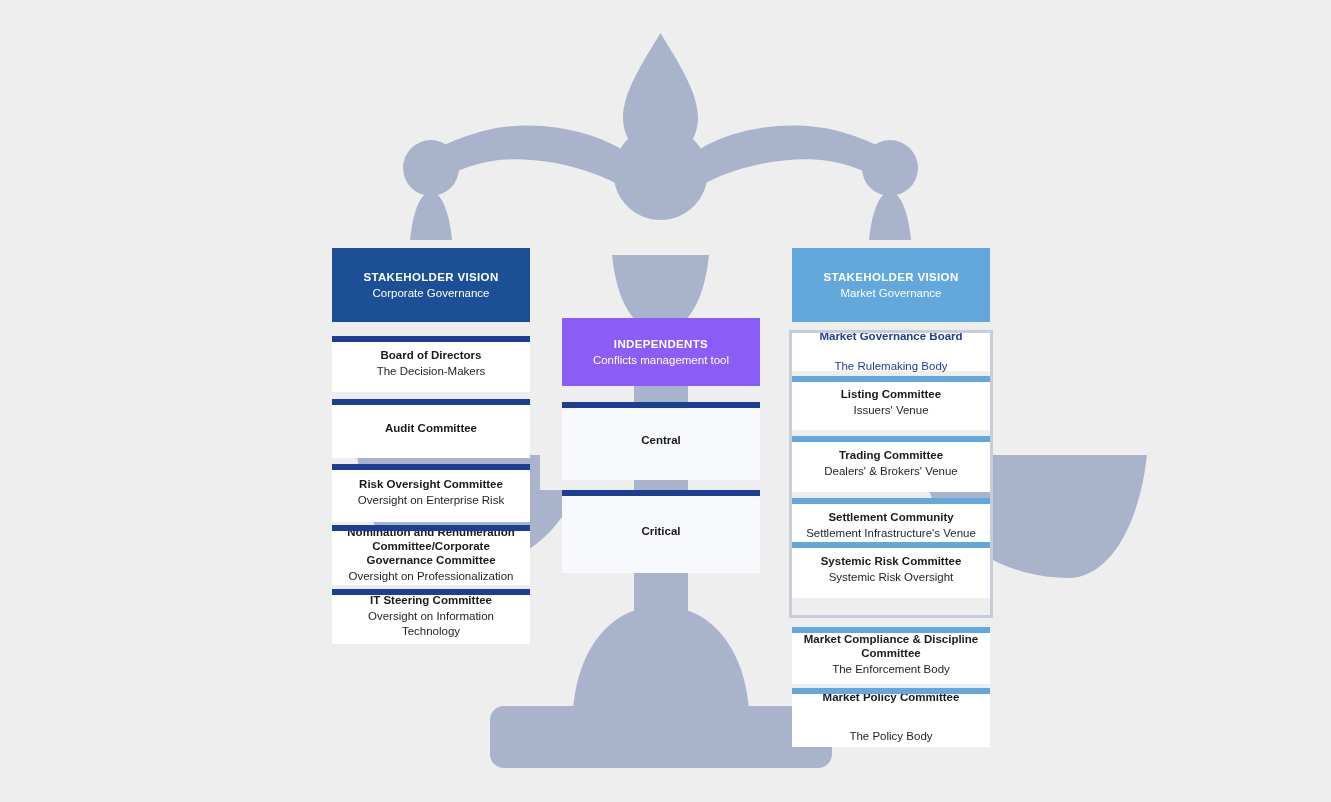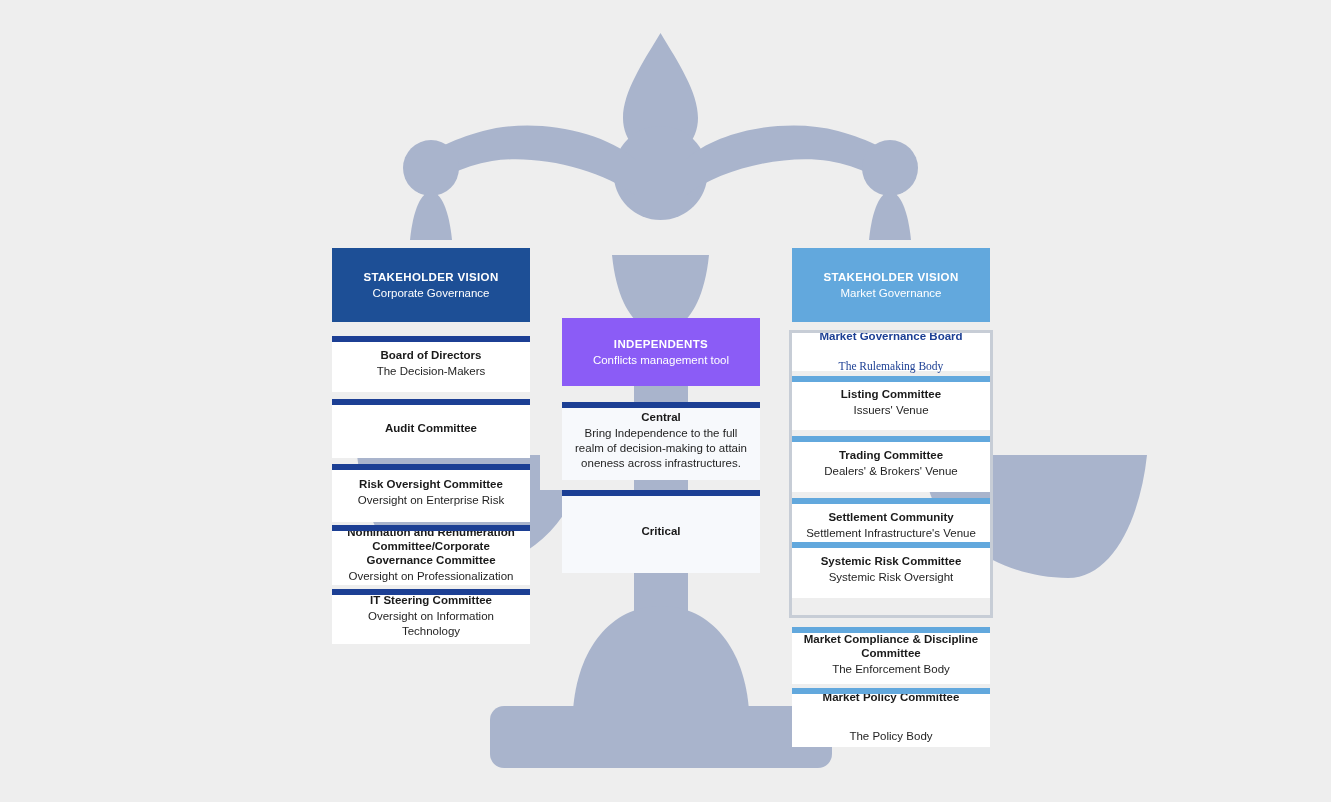--- a/index.html
+++ b/index.html
@@ -155,41 +155,40 @@
   <div class="column">
 
     <div class="header-card" style="left:562px; top:318px; width:198px; height:68px; background:#8b5cf6;">
       <div class="h-title">INDEPENDENTS</div>
       <div class="h-sub">Conflicts management tool</div>
     </div>
 
     <div class="card tinted" style="left:562px; top:402px; width:198px; height:78px;">
       <div class="bar" style="background:#1c3f94;"></div>
       <div class="c-title">Central</div>
-      <div class="c-sub">Bring Independence to the full realm of decision-making to attain oneness across infrastructures.</div>
     </div>
 
     <div class="card tinted" style="left:562px; top:490px; width:198px; height:83px;">
       <div class="bar" style="background:#1c3f94;"></div>
       <div class="c-title">Critical</div>
     </div>
   </div>
 
   <div class="column">
 
     <div class="header-card" style="left:792px; top:248px; width:198px; height:74px; background:#62a8dd;">
       <div class="h-title">STAKEHOLDER VISION</div>
       <div class="h-sub">Market Governance</div>
     </div>
 
     <div class="group-frame" style="left:789px; top:330px; width:204px; height:288px;"></div>
 
     <div class="card navytext" style="left:792px; top:333px; width:198px; height:38px;">
       <div class="c-title">Market Governance Board</div>
-      <div class="c-sub" style="margin-top:16px;font-family:Liberation Serif, serif;">The Rulemaking Body</div>
+      <div class="c-sub" style="margin-top:16px;">The Rulemaking Body</div>
     </div>
 
     <div class="card" style="left:792px; top:376px; width:198px; height:54px;">
       <div class="bar" style="background:#62a8dd;"></div>
       <div class="c-title">Listing Committee</div>
       <div class="c-sub">Issuers' Venue</div>
     </div>
 
     <div class="card" style="left:792px; top:436px; width:198px; height:56px;">
       <div class="bar" style="background:#62a8dd;"></div>

